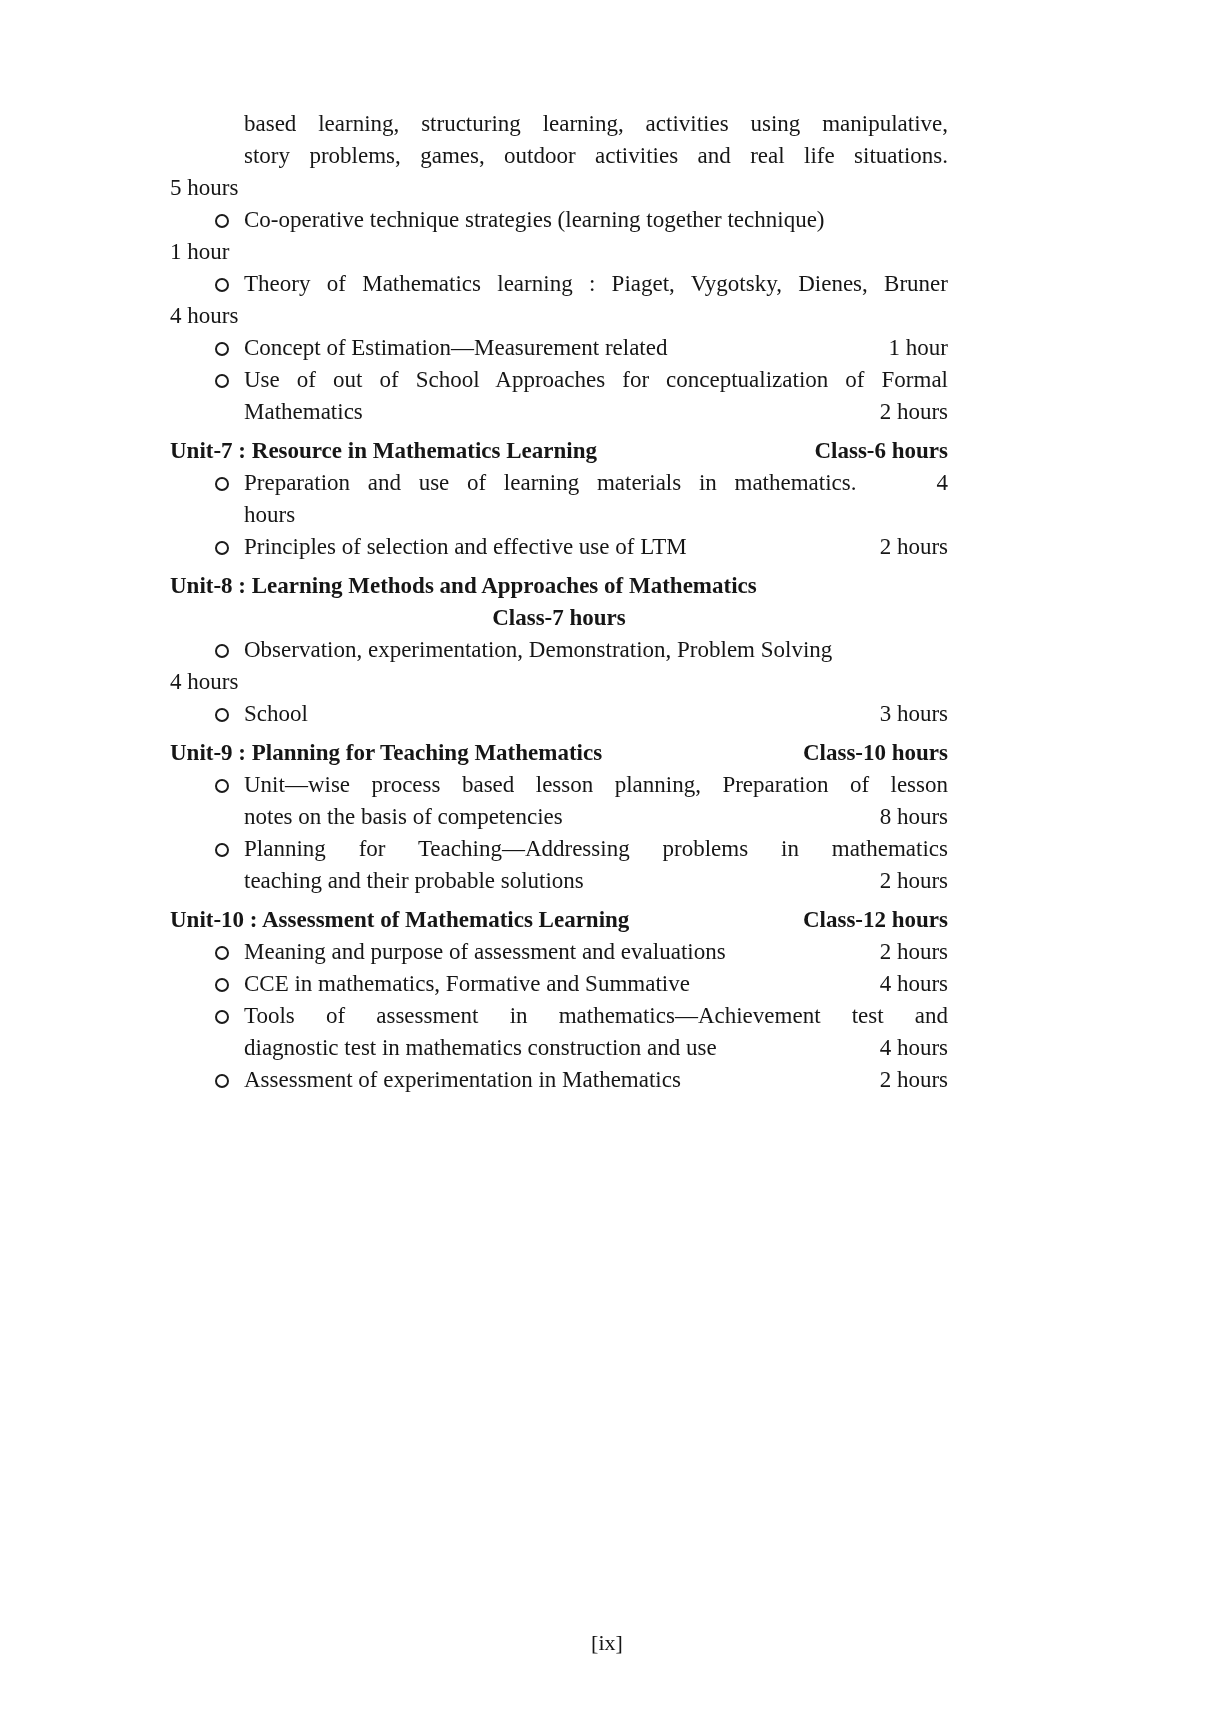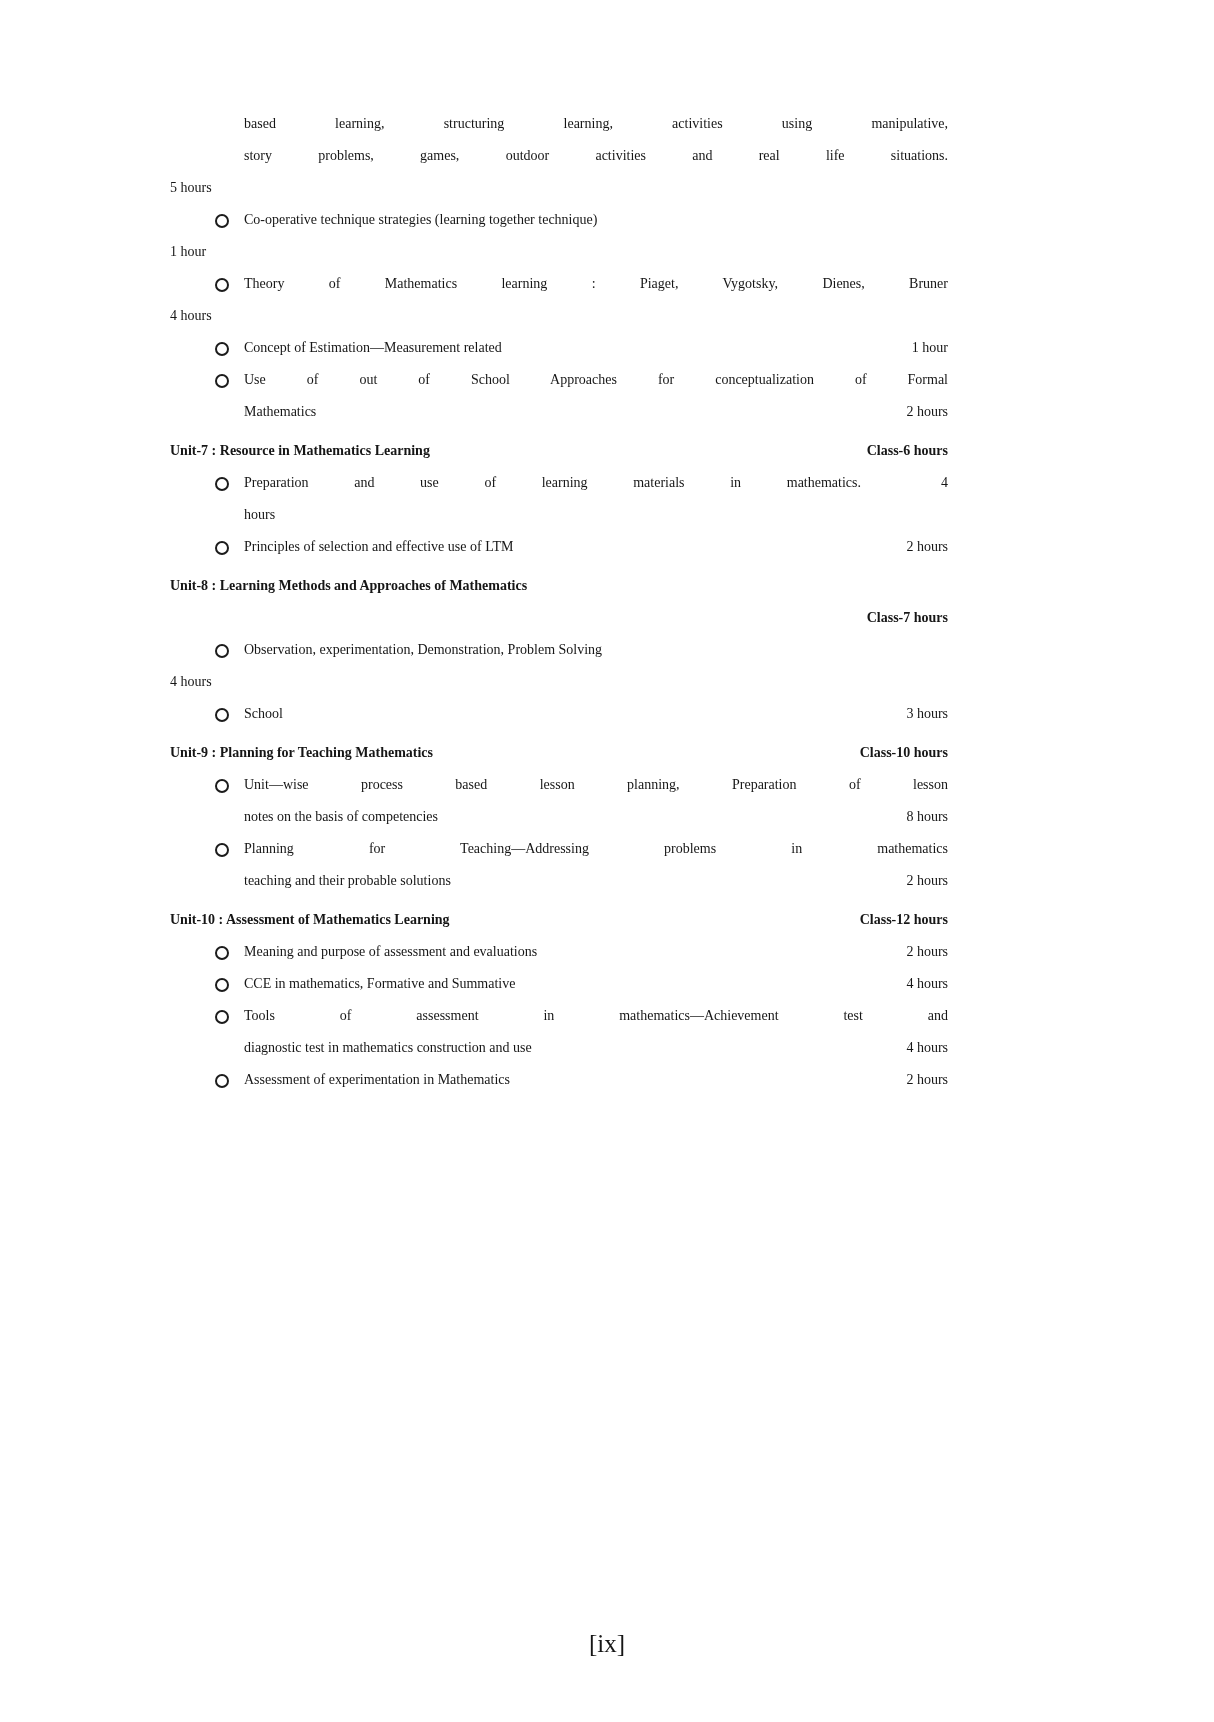--- a/index.html
+++ b/index.html
@@ -22,27 +22,27 @@
   }
   #content {
     position: absolute;
     left: 170px;
     top: 108px;
     width: 778px;
   }
   .line {
     position: relative;
     line-height: 32px;
-    font-size: 14px;
+    font-size: 23px;
     color: #161616;
   }
   .cont, .bullet { padding-left: 74px; }
   .hours { text-align: left; }
   .heading { font-weight: bold; justify-content: space-between; }
-  .heading-right { font-weight: bold; text-align: right; }
+  .heading-right { font-weight: bold; text-align: center; }
   .space { margin-top: 7px; }
   .fillx { text-align: justify; text-align-last: justify; }
   .flex { display: flex; }
   .flex .ltext { white-space: nowrap; }
   .flex .ltext.fillx { flex: 1; margin-right: 60px; white-space: normal; text-align: justify; text-align-last: justify; }
   .flex .rtext { margin-left: auto; white-space: nowrap; padding-left: 20px; }
   .marker {
     position: absolute;
     left: 45px;
     top: 10px;
@@ -51,21 +51,21 @@
     border: 2px solid #1c1c1c;
     border-radius: 50%;
     box-sizing: border-box;
   }
   .footer {
     position: absolute;
     left: 0;
     right: 0;
     top: 1630px;
     text-align: center;
-    font-size: 25px;
+    font-size: 22px;
     color: #161616;
   }
 </style>
 </head>
 <body>
 
 <div id="page">
   <div id="content">
       <div class="line cont fillx"><span>based learning, structuring learning, activities using manipulative,</span></div>
       <div class="line cont fillx"><span>story problems, games, outdoor activities and real life situations.</span></div>

